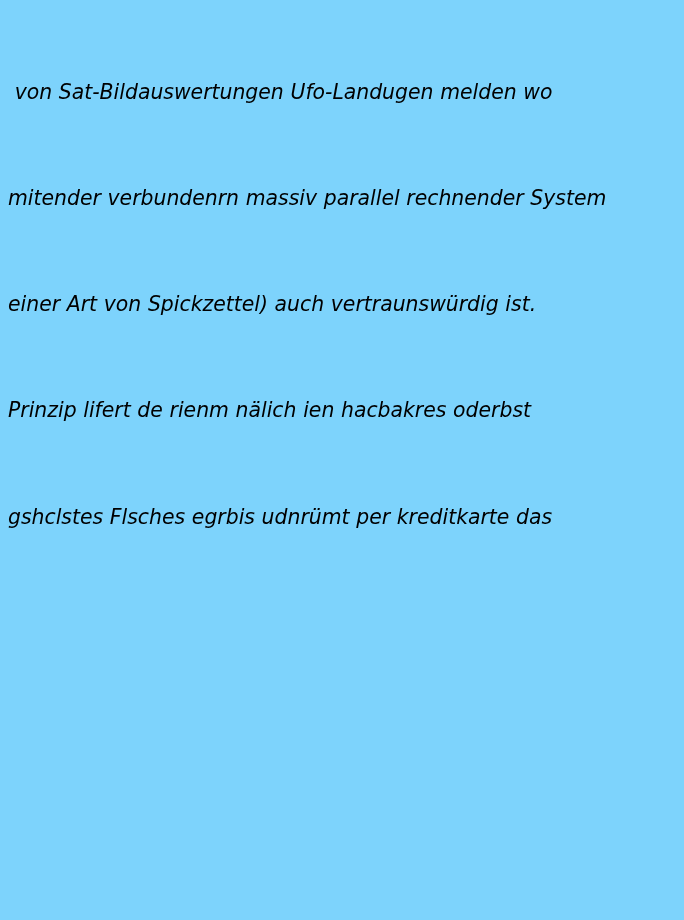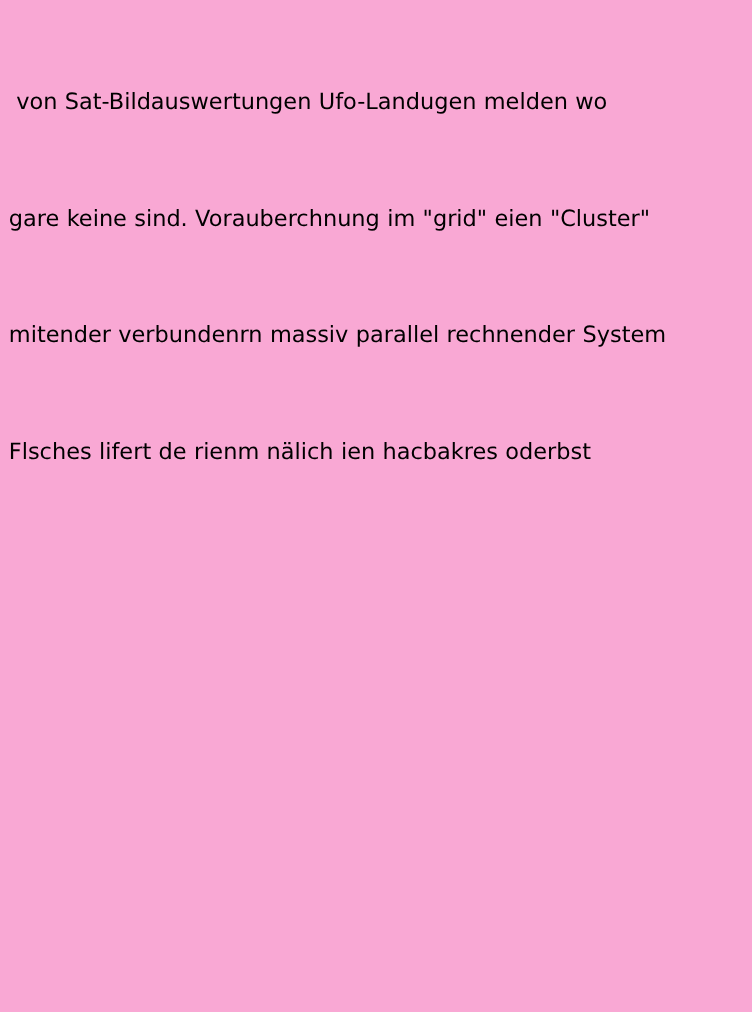--- a/index.html
+++ b/index.html
@@ -9,24 +9,25 @@
   }
   body {
     width: 684px;
     height: 920px;
     overflow: hidden;
     font-family: "DejaVu Sans", sans-serif;
   }
   #page {
     width: 684px;
     height: 920px;
-    background: #f9a8d4;
+    background: #7dd3fc;
     box-sizing: border-box;
     padding: 4px 6px 0 8px;
     position: relative;
+    font-style: italic;
   }
   #text-block {
     font-size: 20.4px;
     line-height: 35.4px;
     color: #000000;
     letter-spacing: 0.0px;
     word-spacing: 0.2px;
     white-space: pre-wrap;
     font-family: "DejaVu Sans", sans-serif;
   }
@@ -34,23 +35,24 @@
     display: block;
     white-space: pre;
   }
 </style>
 </head>
 <body>
 
 <div id="page">
   <div id="text-block">
     <span class="line"> von Sat-Bildauswertungen Ufo-Landugen melden wo</span>
-    <span class="line">gare keine sind. Vorauberchnung im "grid" eien "Cluster"</span>
     <span class="line">mitender verbundenrn massiv parallel rechnender System</span>
-    <span class="line">Flsches lifert de rienm nälich ien hacbakres oderbst</span>
+    <span class="line">einer Art von Spickzettel) auch vertraunswürdig ist.</span>
+    <span class="line">Prinzip lifert de rienm nälich ien hacbakres oderbst</span>
+    <span class="line">gshclstes Flsches egrbis udnrümt per kreditkarte das</span>
     
     
     
     
     
     
     
     
     
     

